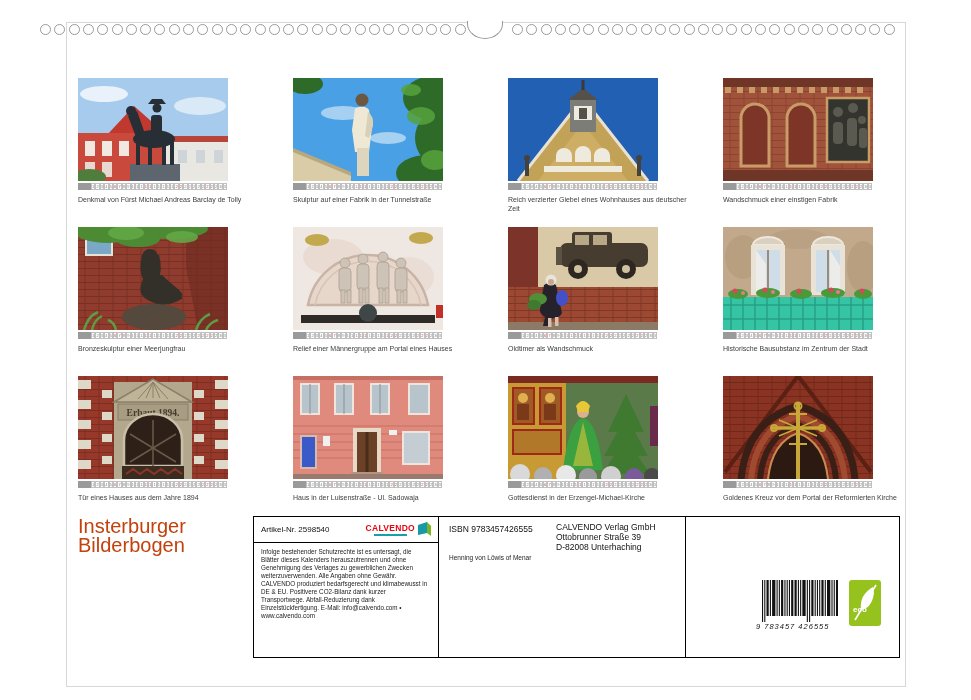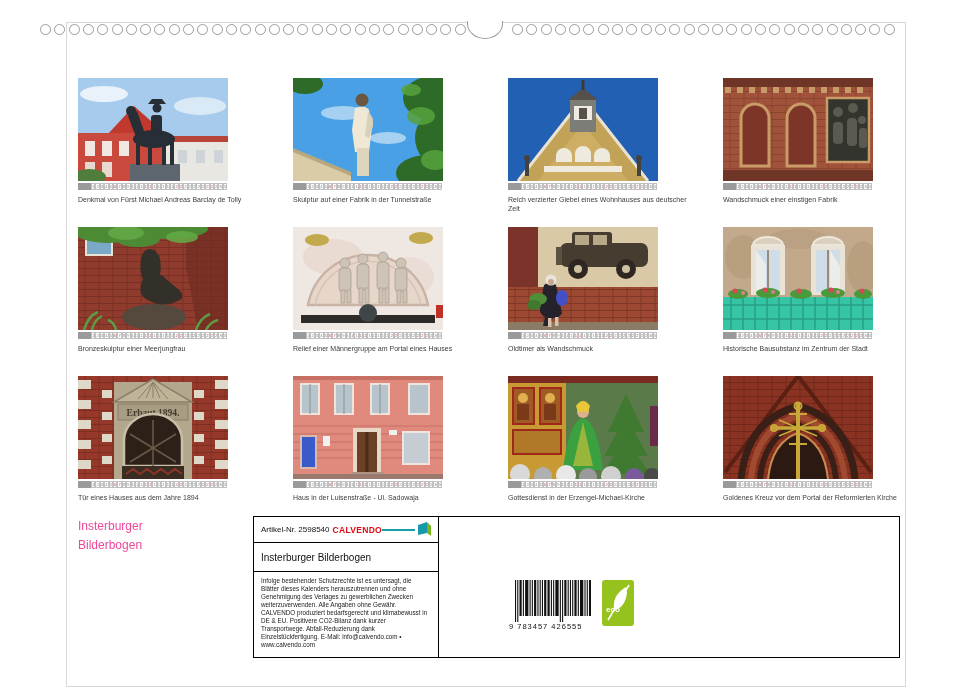--- a/index.html
+++ b/index.html
@@ -17,40 +17,40 @@
   figure{margin:0;padding:0;}
   .photo{width:150px;height:103px;overflow:hidden;background:#ddd;}
   .photo svg{display:block;}
   .strip{margin-top:2px;width:150px;height:7px;display:flex;}
   .strip .mlabel{width:13px;height:7px;background:#9a9a9a;flex:none;}
   .strip .day{width:4.4px;height:7px;flex:none;border:0.5px solid #c0c0c0;box-sizing:border-box;
     font-size:4px;line-height:6px;text-align:center;color:#8a8a8a;overflow:hidden;background:#fefefe;}
   .strip .day.red{color:#c05050;}
   figcaption{margin-top:5px;max-width:182px;font-size:7px;line-height:9px;color:#3c3c3c;}
   
-  .title{position:absolute;left:78px;top:517px;font-size:12px;line-height:19px;color:#ec4899;}
+  .title{position:absolute;left:78px;top:517px;font-size:20px;line-height:19px;color:#c2410c;}
   .infobox{position:absolute;left:253px;top:516px;width:647px;height:142px;
     border:1.5px solid #000;box-sizing:border-box;display:flex;}
   .col-left{width:185px;flex:none;border-right:1.5px solid #000;box-sizing:border-box;display:flex;flex-direction:column;}
   .rowA{height:26px;flex:none;border-bottom:1.5px solid #000;box-sizing:border-box;
     display:flex;align-items:center;justify-content:space-between;padding:0 7px;}
   .artikel{font-size:8px;color:#111;}
   .cal-logo{display:flex;align-items:center;}
-  .cal-text{display:flex;flex-direction:row;align-items:center;}
+  .cal-text{display:flex;flex-direction:column;align-items:center;}
   .cal-word{font-size:8.5px;font-weight:bold;color:#e30613;letter-spacing:.3px;}
   .cal-tag{width:33px;height:1.8px;background:#18a0a8;margin-top:1px;}
   .rowB{height:29px;flex:none;border-bottom:1.5px solid #000;box-sizing:border-box;
     display:flex;align-items:center;padding:0 7px;font-size:10px;color:#111;}
   .rowC{flex:1;padding:5px 7px;font-size:6.3px;line-height:8px;color:#222;}
   .col-mid{width:247px;flex:none;border-right:1.5px solid #000;box-sizing:border-box;position:relative;}
   .isbn{position:absolute;left:10px;top:7px;font-size:8.5px;color:#111;}
   .addr{position:absolute;left:117px;top:5px;font-size:8.5px;line-height:10px;color:#111;}
   .author{position:absolute;left:10px;top:37px;font-size:6.5px;color:#222;}
   .col-right{flex:1;position:relative;}
-  .barcode{position:absolute;left:70px;top:63px;width:86px;}
+  .barcode{position:absolute;left:70px;top:63px;width:86px;font-style:italic;}
   .barcode svg{display:block;margin-left:4px;}
   .digits{font-size:7.5px;color:#111;letter-spacing:1px;margin-top:0px;white-space:nowrap;}
   .eco{position:absolute;left:163px;top:63px;width:32px;height:46px;background:#96c21e;border-radius:3px;}
   .eco .ecotxt{position:absolute;left:4px;bottom:12px;color:#fff;font-size:8px;font-weight:bold;}
 </style>
 </head>
 <body>
 
 <div class="sheet"></div>
 <div id="holes">
@@ -1023,22 +1023,30 @@
         <span class="cal-text">
           <span class="cal-word">CALVENDO</span>
           <span class="cal-tag"></span>
         </span>
         <svg width="13" height="15" viewBox="0 0 13 15" style="margin-left:3px">
           <polygon points="0,3 9,0 9,11 0,13" fill="#1899a8"></polygon>
           <polygon points="9,0 13,4 13,14 9,11" fill="#7ab51d"></polygon>
         </svg>
       </span>
     </div>
-    <div class="rowB">Insterburger Bilderbogen</div>
     <div class="rowC">Infolge bestehender Schutzrechte ist es untersagt, die Blätter dieses Kalenders herauszutrennen und ohne Genehmigung des Verlages zu gewerblichen Zwecken weiterzuverwenden. Alle Angaben ohne Gewähr. CALVENDO produziert bedarfsgerecht und klimabewusst in DE &amp; EU. Positivere CO2-Bilanz dank kurzer Transportwege. Abfall-Reduzierung dank Einzelstückfertigung. E-Mail: info@calvendo.com • www.calvendo.com</div>
+  </div>
+  <div class="col-mid">
+    <div class="isbn">ISBN 9783457426555</div>
+    <div class="addr">
+      <div>CALVENDO Verlag GmbH</div>
+      <div>Ottobrunner Straße 39</div>
+      <div>D-82008 Unterhaching</div>
+    </div>
+    <div class="author">Henning von Löwis of Menar</div>
   </div>
   <div class="col-right">
     <div class="barcode">
       <svg id="barcode-svg" width="78" height="42" viewBox="0 0 78 42">
           <rect x="2" y="0" width="1.1" height="42" fill="#111"></rect>
           <rect x="4.25" y="0" width="1.1" height="42" fill="#111"></rect>
           <rect x="6.5" y="0" width="2.2" height="36" fill="#111"></rect>
           <rect x="9.85" y="0" width="1.1" height="36" fill="#111"></rect>
           <rect x="12.1" y="0" width="3.3000000000000003" height="36" fill="#111"></rect>
           <rect x="16.55" y="0" width="1.1" height="36" fill="#111"></rect>

